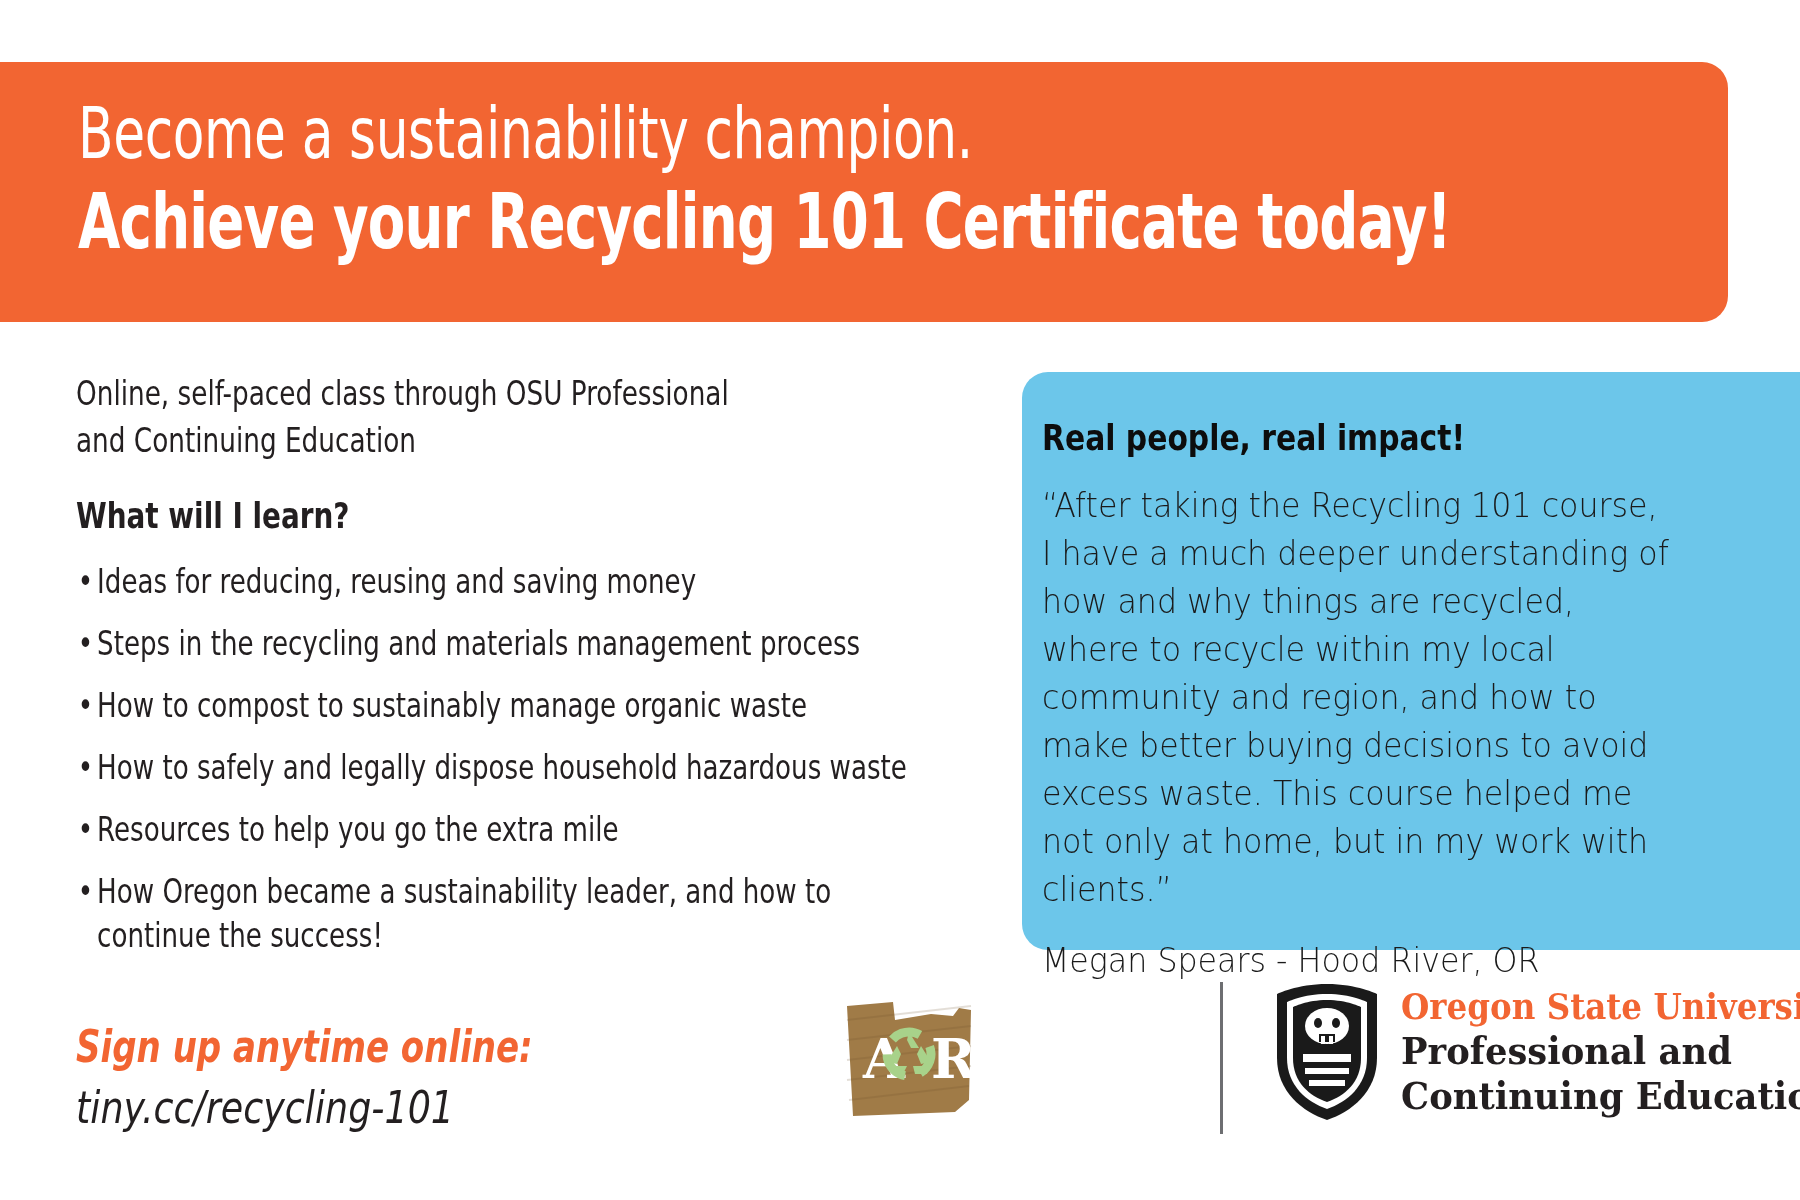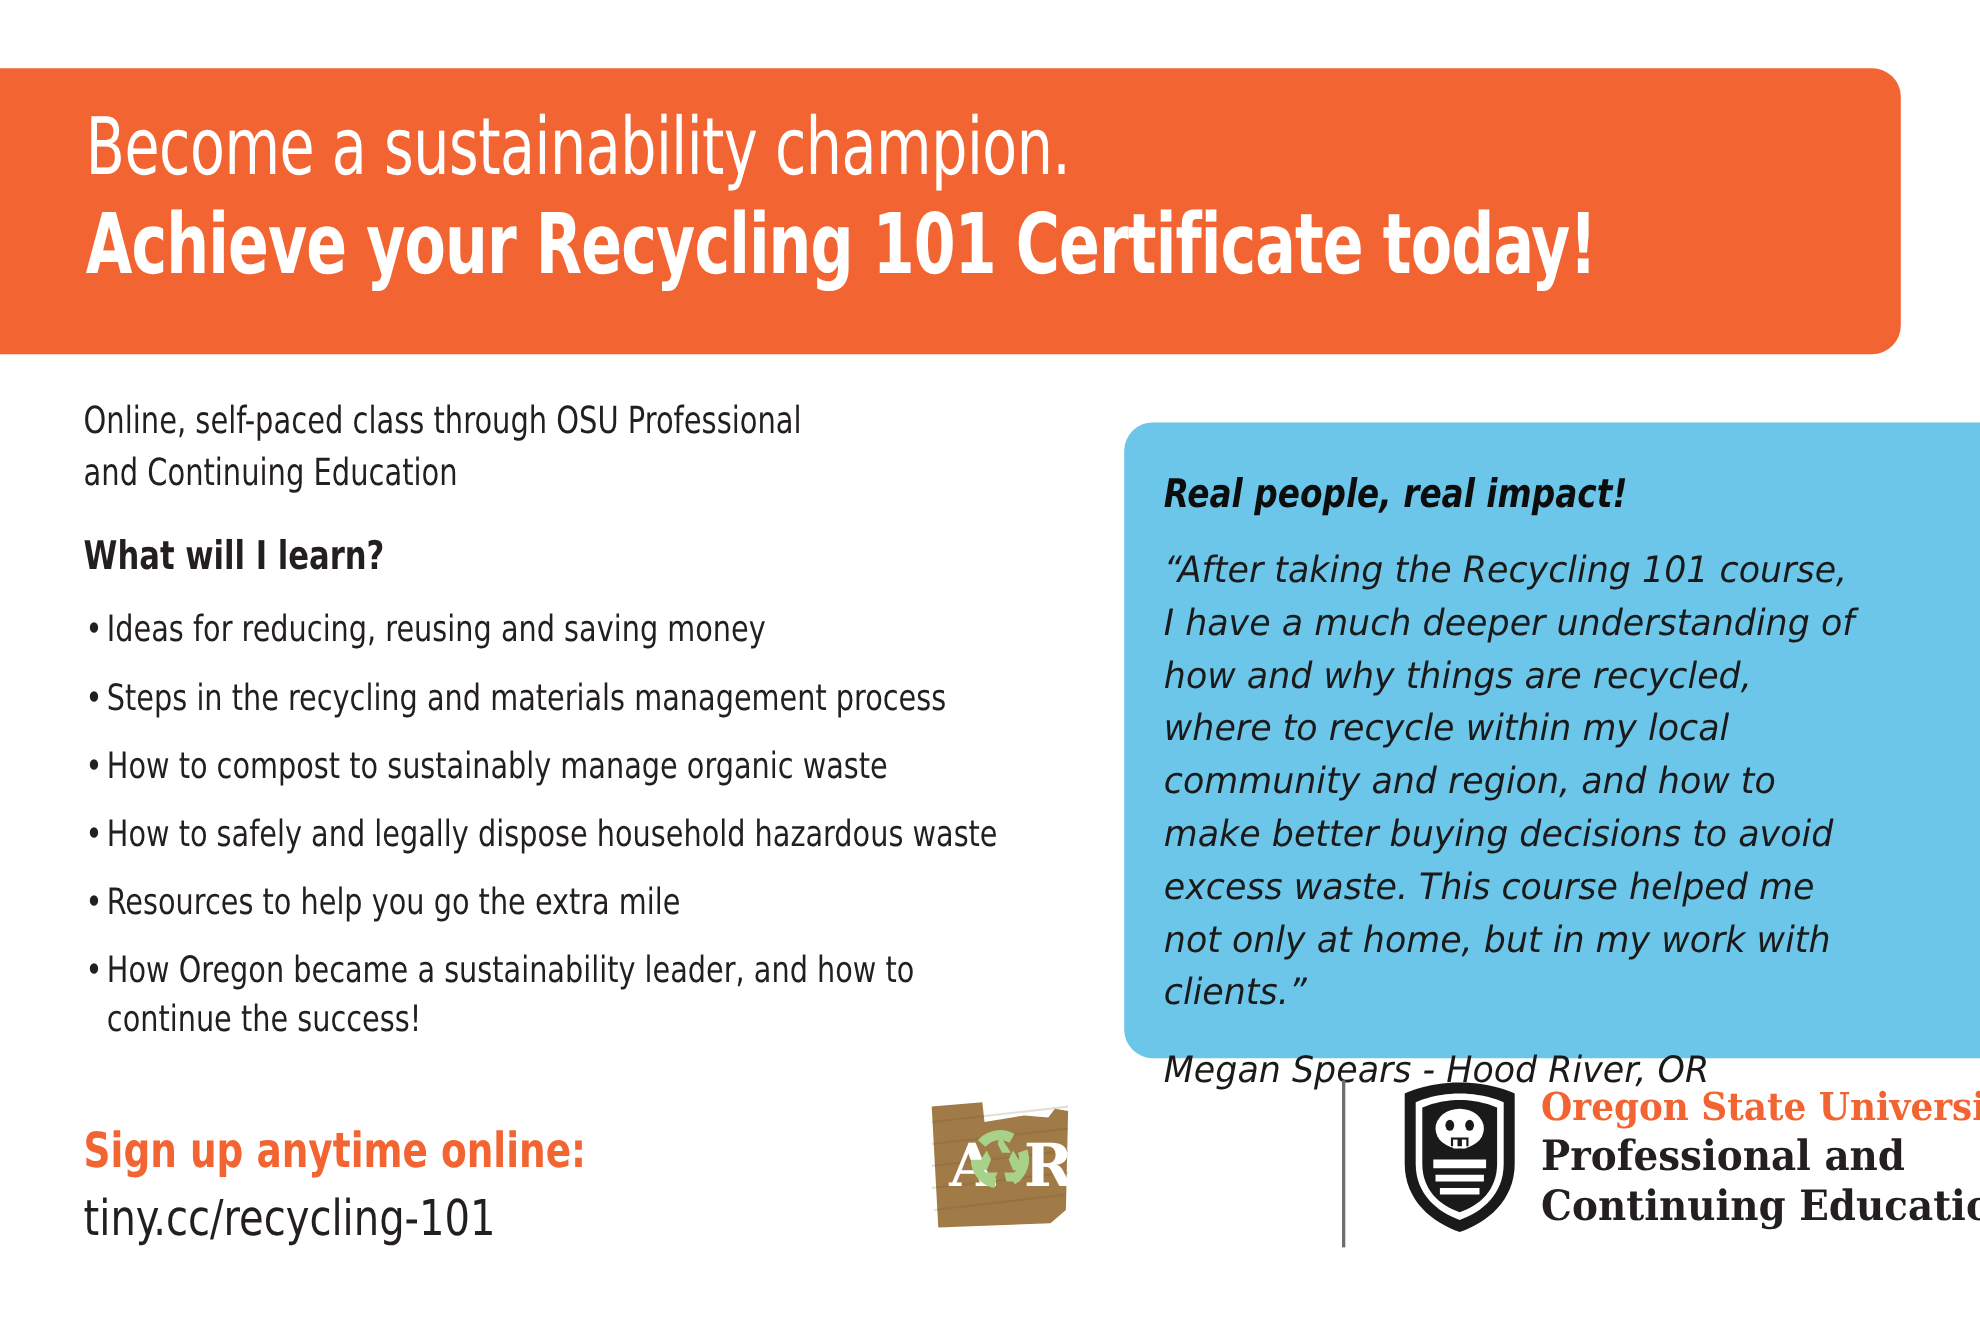--- a/index.html
+++ b/index.html
@@ -53,21 +53,21 @@
     letter-spacing: -1px;
     transform: scaleX(0.80);
     transform-origin: left center;
     white-space: nowrap;
   }
 
   
   .left-col {
     position: absolute;
     left: 76px;
-    top: 360px;
+    top: 370px;
     width: 820px;
   }
   .intro {
     font-family: "DejaVu Sans Condensed", "Liberation Sans Narrow", "Liberation Sans", sans-serif;
     font-weight: 300;
     font-size: 34px;
     line-height: 47px;
     color: #231f20;
     transform: scaleX(0.86);
     transform-origin: left top;
@@ -110,20 +110,21 @@
   ul.bullets li .cont {
     display: block;
     padding-left: 0px;
   }
 
   
   .signup {
     position: absolute;
     left: 76px;
     top: 1020px;
+    font-style: italic;
   }
   .signup-head {
     color: #F26532;
     font-family: "DejaVu Sans Condensed", "Liberation Sans Narrow", "Liberation Sans", sans-serif;
     font-weight: bold;
     font-size: 44px;
     line-height: 54px;
     transform: scaleX(0.86);
     transform-origin: left top;
     white-space: nowrap;
@@ -137,28 +138,27 @@
     line-height: 56px;
     transform: scaleX(0.9);
     transform-origin: left top;
     white-space: nowrap;
   }
 
   
   .testimonial {
     position: absolute;
     left: 1022px;
-    top: 384px;
+    top: 372px;
     width: 778px;
     height: 578px;
     background: #6CC6EA;
     border-radius: 26px 0 0 26px;
     box-sizing: border-box;
-    padding: 44px 50px 0 36px;
-    font-style: italic;
+    padding: 44px 50px 0 20px;
   }
   .testi-head {
     font-family: "DejaVu Sans Condensed", "Liberation Sans Narrow", "Liberation Sans", sans-serif;
     font-weight: bold;
     font-size: 36px;
     line-height: 44px;
     color: #0d0d0d;
     transform: scaleX(0.92);
     transform-origin: left top;
     white-space: nowrap;

